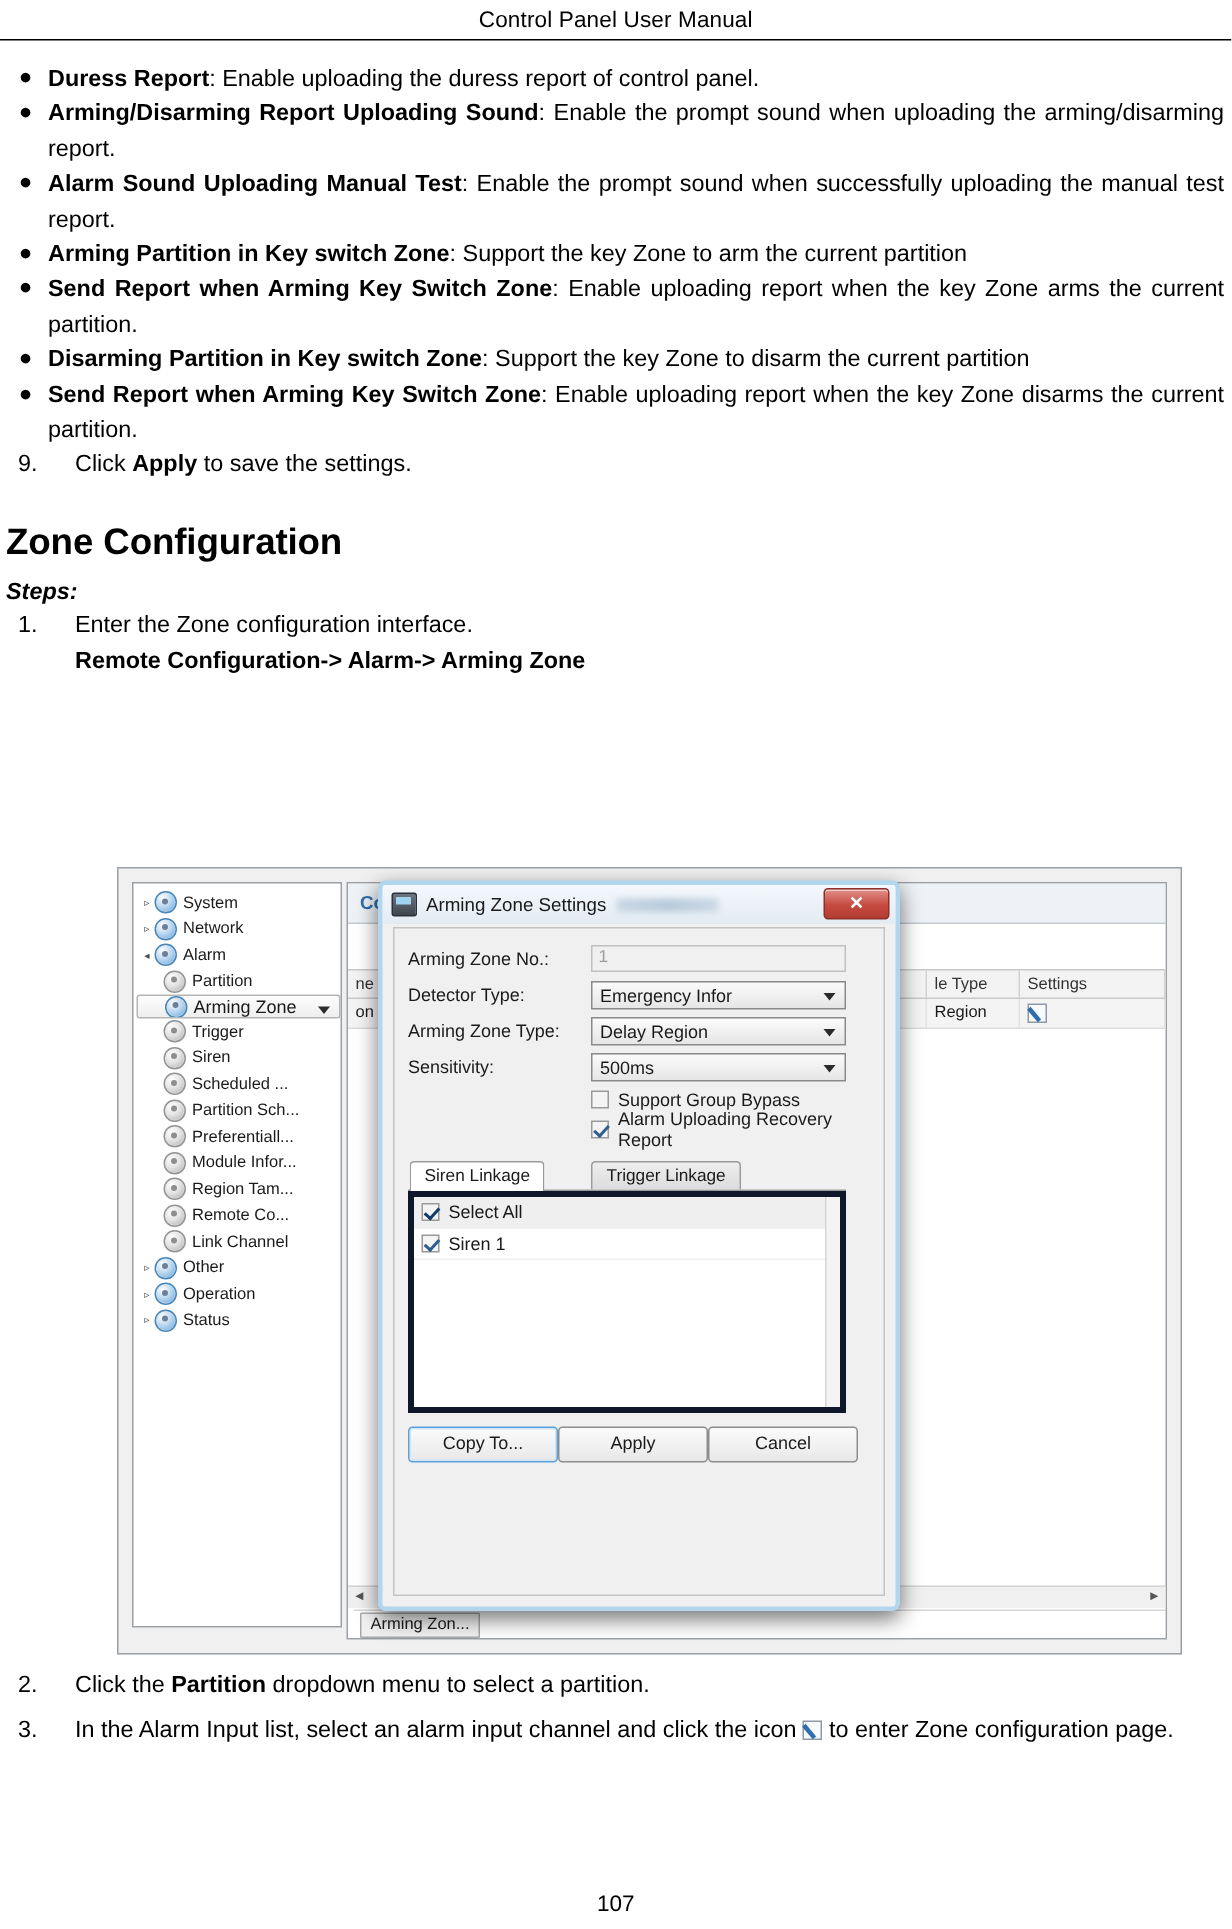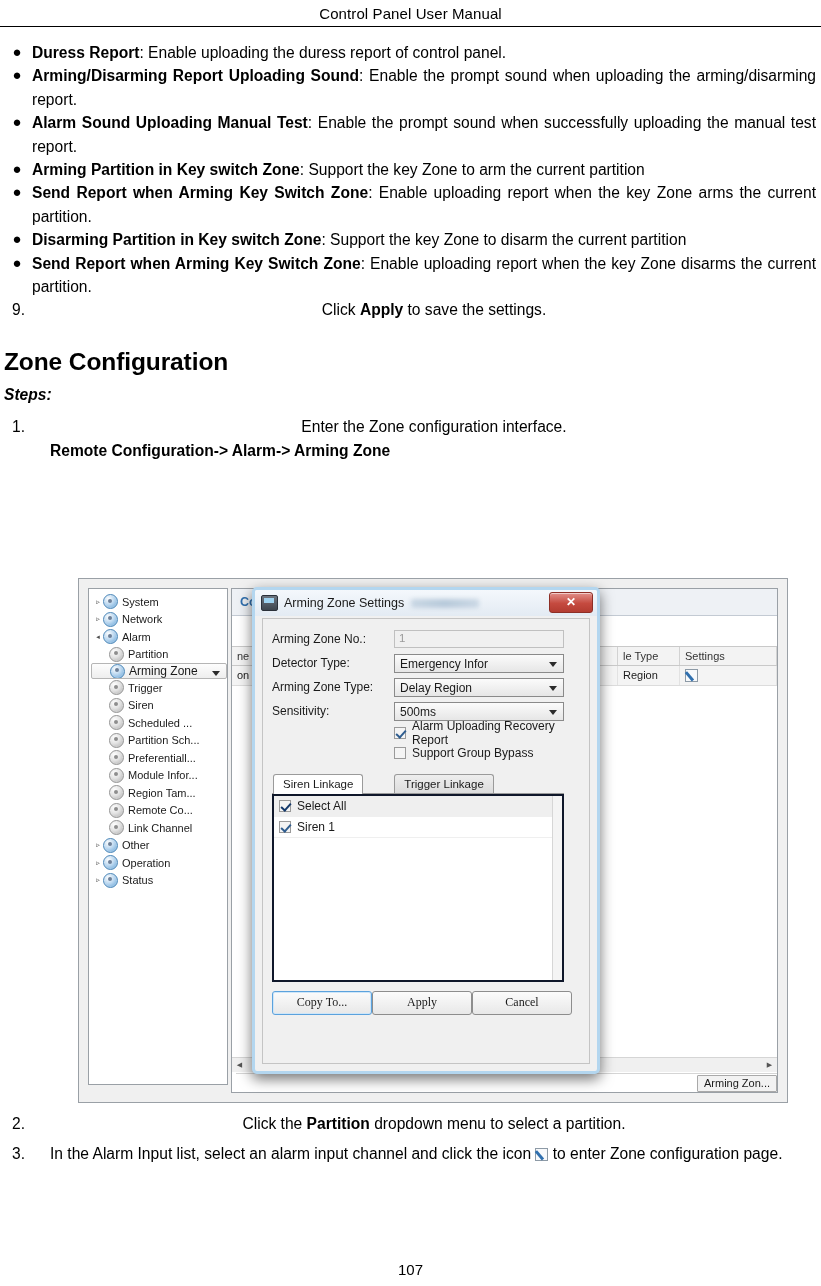--- a/index.html
+++ b/index.html
@@ -63,35 +63,35 @@
   .num-label {
     width: 48px;
     flex: 0 0 48px;
     padding-left: 10px;
     box-sizing: border-box;
   }
   .num-text {
     flex: 1 1 auto;
     text-align: justify;
   }
-  .num-text.nojust { text-align: center; }
+  .num-text.nojust { text-align: left; }
 
   h2.section {
     font-size: 24.5px;
     font-weight: bold;
     margin: 26px 0 10px 0;
     padding-left: 2px;
     letter-spacing: -0.1px;
   }
   .steps-label {
     font-size: 15.6px;
     font-weight: bold;
     font-style: italic;
     padding-left: 2px;
-    margin-bottom: 11px;
+    margin-bottom: 1px;
   }
   .sub-indent {
     padding-left: 48px;
     font-size: 15.6px;
     font-weight: bold;
     line-height: 1.5;
   }
 
   .page-number {
     position: absolute;
@@ -277,21 +277,20 @@
   .tab-strip {
     position: absolute;
     left: 4px; right: 0; bottom: 0;
     height: 19px;
     background: #ffffff;
     border-top: 1px solid #d5d5d5;
     display: flex;
     align-items: center;
     padding-left: 4px;
     box-sizing: border-box;
-    justify-content: flex-end;
   }
   .mini-tab {
     font-size: 11px;
     background: #f2f2f2;
     border: 1px solid #a9a9a9;
     padding: 1px 6px 2px 6px;
     border-radius: 1px;
   }
 
   
@@ -470,23 +469,23 @@
     margin-right: 2px;
     color: #1a1a1a;
   }
   .tab.active {
     background: #ffffff;
     position: relative;
     top: 1px;
     padding-bottom: 4px;
   }
   .listbox {
-    height: 188px;
+    height: 148px;
     background: #ffffff;
-    border: 2px solid #0f172a;
+    border: 4px solid #0f172a;
     margin-top: 0px;
     position: relative;
     overflow: hidden;
     box-sizing: border-box;
   }
   .lb-row {
     display: flex;
     align-items: center;
     height: 20px;
     font-size: 12px;
@@ -499,21 +498,20 @@
     right: 0; top: 0; bottom: 0;
     width: 9px;
     background: #f4f4f4;
     border-left: 1px solid #d6d6d6;
   }
   .btn-row {
     display: flex;
     align-items: flex-start;
     margin-top: 9px;
     height: 24px;
-    font-family: Liberation Serif, serif;
   }
   .btn {
     font-size: 12px;
     height: 22px;
     min-width: 78px;
     padding: 0 10px;
     background: linear-gradient(#fbfbfb,#e8e8e8);
     border: 1px solid #8d8d8d;
     border-radius: 3px;
     text-align: center;
@@ -770,27 +768,27 @@
 
       <div class="frow">
         <div class="flabel">Sensitivity:</div>
         <div class="fctl">
           <div class="sel">500ms</div>
         </div>
       </div>
 
 
       <div class="cbrow">
+        <span class="cbox"></span>
+        <span>Support Group Bypass</span>
+      </div>
+
+      <div class="cbrow">
         <span class="cbox checked"></span>
         <span>Alarm Uploading Recovery Report</span>
-      </div>
-
-      <div class="cbrow">
-        <span class="cbox"></span>
-        <span>Support Group Bypass</span>
       </div>
 
       <div class="tabs">
         <div class="tab active">Siren Linkage</div>
         <div class="tab">Trigger Linkage</div>
       </div>
 
       <div class="listbox">
         <div class="lb-row head">
           <span class="cbox strong checked"></span>

